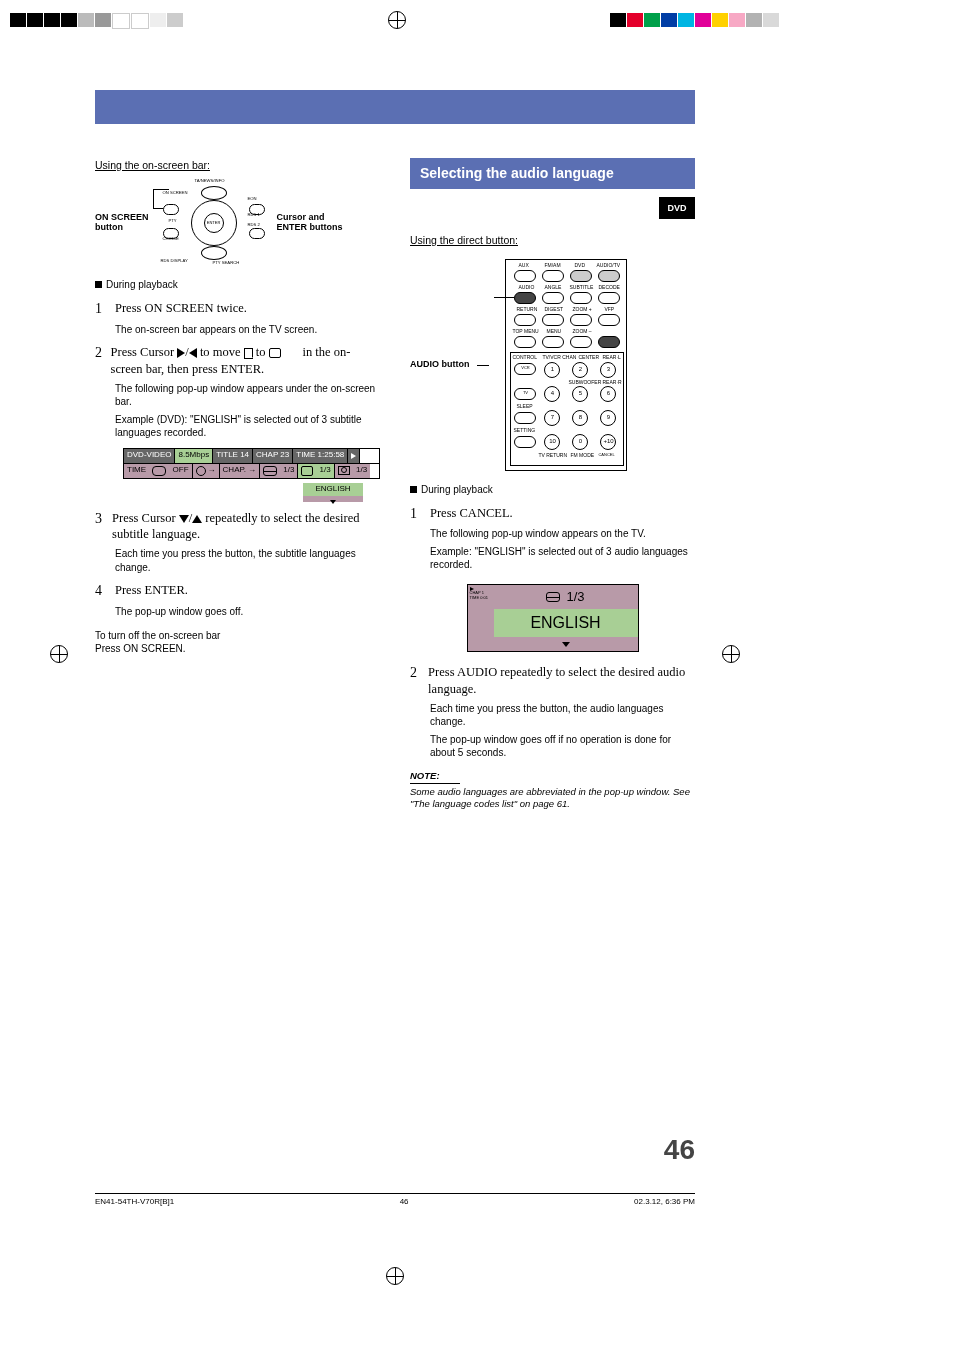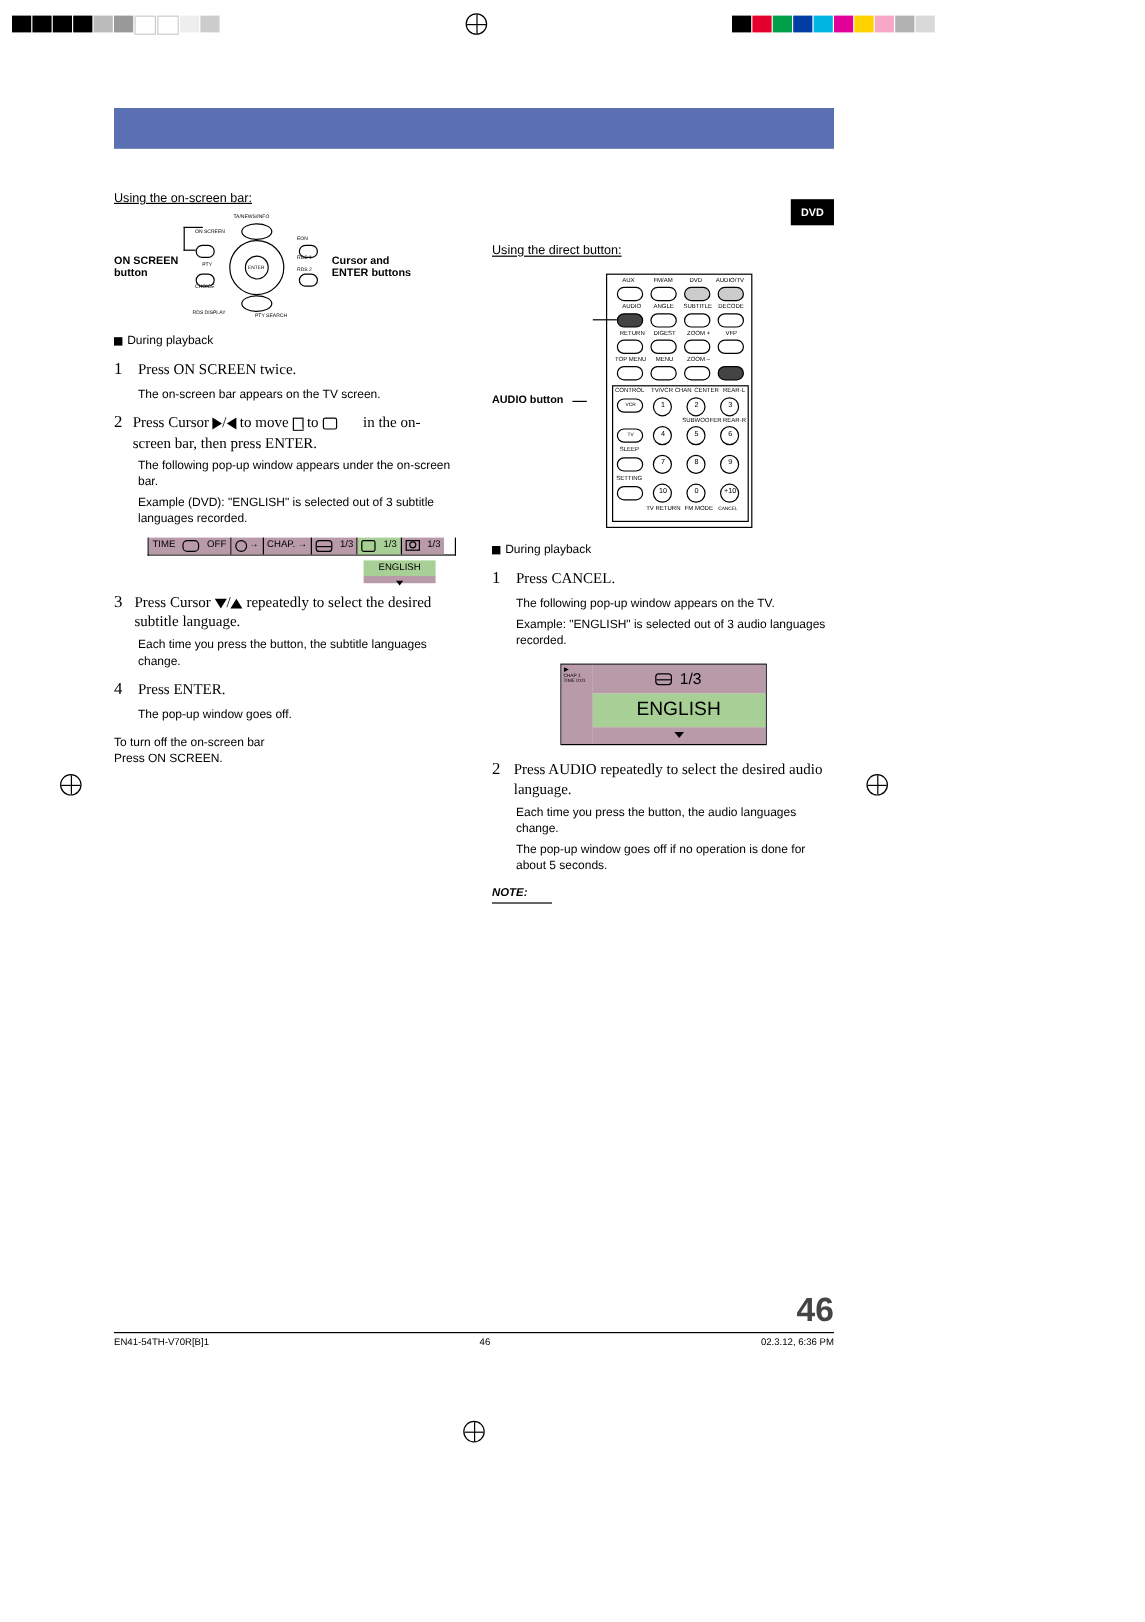--- a/index.html
+++ b/index.html
@@ -295,21 +295,21 @@
   .note-text { font-style: italic; font-size: 9.5px; margin-top: 2px; }
   .page-num {
     text-align: right;
     font-size: 28px;
     font-weight: bold;
     color: #444;
     margin-top: 320px;
   }
   .footer-line {
     border-top: 0.5px solid #000;
-    margin-top: 0;
+    margin-top: 24px;
     display:flex;
     justify-content: space-between;
     font-size: 8px;
     padding-top:3px;
   }
   .side-reg {
     position: absolute;
     width: 16px; height: 16px;
     border: 1px solid #000;
     border-radius: 50%;
@@ -424,20 +424,30 @@
         <div>
           <div class="step-head">
             <span>Press Cursor </span><span class="tri-r"></span>/<span class="tri-l"></span><span> to move </span><span class="bookmark-icon"></span><span> to </span><span class="speech-icon"></span>&nbsp;&nbsp;&nbsp;&nbsp;&nbsp;&nbsp;<span> in the on-screen bar, then press ENTER.</span>
           </div>
         </div>
       </div>
       <div class="step-body">The following pop-up window appears under the on-screen bar.</div>
       <div class="step-body">Example (DVD): "ENGLISH" is selected out of 3 subtitle languages recorded.</div>
 
       <div class="osd-example">
+        <div class="osd-row">
+          <div class="osd-cell dark">DVD-VIDEO</div>
+          <div class="osd-cell green">8.5Mbps</div>
+          <div class="osd-cell dark">TITLE 14</div>
+          <div class="osd-cell dark">CHAP 23</div>
+          <div class="osd-cell dark">TIME 1:25:58</div>
+          <div class="osd-cell dark">
+                <span class="tri-r" style="border-left-color:#fff;border-top-width:3px;border-bottom-width:3px;border-left-width:5px"></span>
+              </div>
+        </div>
         <div class="osd-row" style="border-top:none">
           <div class="osd-cell mauve"><span>TIME</span>&nbsp;<span class="repeat-icon"></span>&nbsp;<span>OFF</span></div>
           <div class="osd-cell mauve"><span class="clock-icon"></span>→</div>
           <div class="osd-cell mauve"><span>CHAP.</span>→</div>
           <div class="osd-cell mauve"><span class="lips-icon"></span>&nbsp;<span>1/3</span></div>
           <div class="osd-cell green"><span class="speech-icon"></span>&nbsp;<span>1/3</span></div>
           <div class="osd-cell mauve" style="border-right:none"><span class="camera-icon"></span>&nbsp;<span>1/3</span></div>
         </div>
         <div style="width:60px;margin-left:180px;">
           <div class="popup-small" style="background:#a8cf95">ENGLISH</div>
@@ -464,20 +474,21 @@
         </div>
       </div>
       <div class="step-body">The pop-up window goes off.</div>
 
       <div class="bold-ln">To turn off the on-screen bar</div>
       <div style="font-size:10px">Press ON SCREEN.</div>
 
     </div>
 
     <div class="col">
+      <div class="section-bar">Selecting the audio language</div>
       <div style="overflow:hidden">
         <div class="dvd-tag">DVD</div>
       </div>
       <div class="u-link" style="margin-top:14px">Using the direct button:</div>
 
       <div class="remote-wrap">
         <div class="callout">AUDIO button</div>
         <div style="width:12px;border-top:1px solid #000"></div>
         <div class="remote">
 
@@ -583,20 +594,21 @@
       <div class="step">
         <div class="step-num">2</div>
         <div>
           <div class="step-head">Press AUDIO repeatedly to select the desired audio language.</div>
         </div>
       </div>
       <div class="step-body">Each time you press the button, the audio languages change.</div>
       <div class="step-body">The pop-up window goes off if no operation is done for about 5 seconds.</div>
 
       <div class="note-lbl">NOTE:</div>
+      <div class="note-text">Some audio languages are abbreviated in the pop-up window. See "The language codes list" on page 61.</div>
 
       <div class="page-num">46</div>
     </div>
   </div>
 
   <div class="footer-line">
     <span>EN41-54TH-V70R[B]1</span>
     <span>46</span>
     <span>02.3.12, 6:36 PM</span>
   </div>

